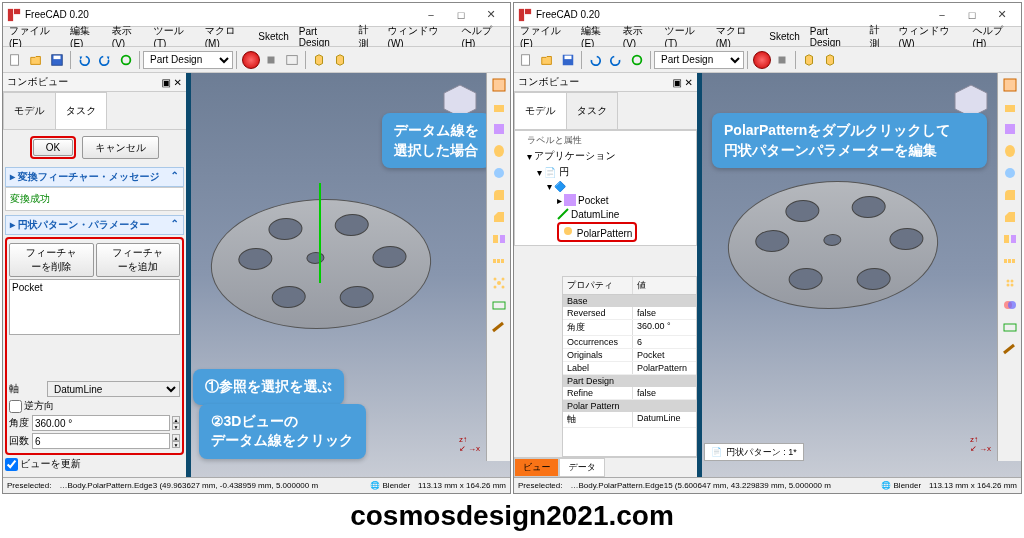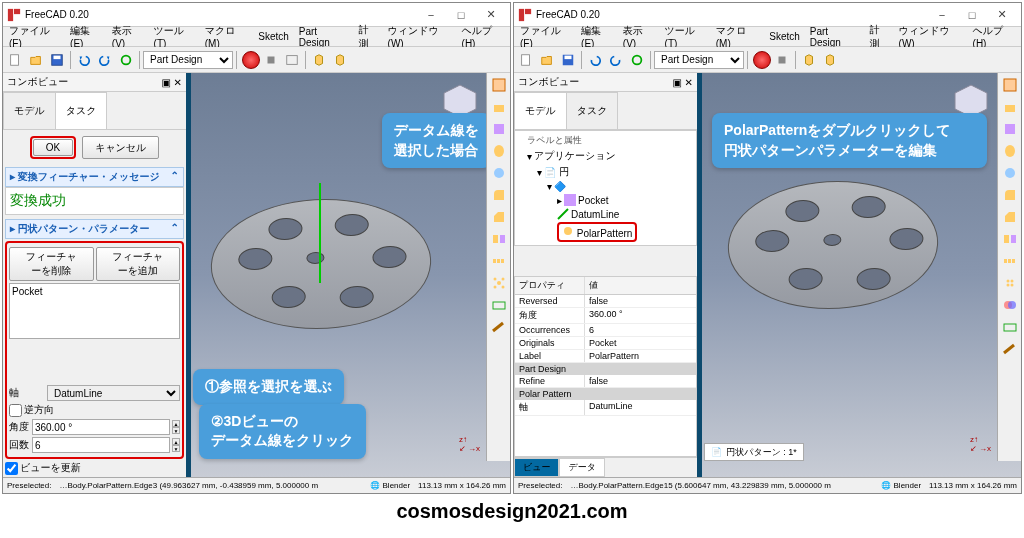--- a/index.html
+++ b/index.html
@@ -24,70 +24,70 @@
   .panel-title { background: #f4f4f4; padding: 2px 4px; border-bottom: 1px solid #ccc; display: flex; justify-content: space-between; align-items: center; font-size: 10px; }
   .tabrow { display: flex; background: #f0f0f0; border-bottom: 1px solid #ccc; font-size: 10px; }
   .tab { padding: 11px 10px; border: 1px solid #ccc; border-bottom: none; background: #fff; margin-right: -1px; }
   .tab.inactive { background: #eee; }
   .scrollbox { flex: 1; overflow-y: auto; padding: 2px; }
   .okcancel { display: flex; gap: 6px; padding: 4px; justify-content: center; }
   .btn { border: 1px solid #999; background: linear-gradient(#fff,#e6e6e6); padding: 2px 12px; font-size: 10px; border-radius: 2px; }
   .redbox { border: 2px solid #d00; border-radius: 4px; padding: 1px; }
   .section-hdr { background: #e6f0ff; border: 1px solid #a9c8e8; padding: 2px 4px; font-size: 10px; color: #1a5fb4; font-weight: bold; display: flex; justify-content: space-between; margin-top: 4px; }
   .section-hdr .xp { color: #1a5fb4; }
-  .green { color: #0a8a0a; font-size: 14px; padding: 4px; background: #fff; border: 1px solid #ccc; }
+  .green { color: #0a8a0a; font-size: 10px; padding: 4px; background: #fff; border: 1px solid #ccc; }
   .param-box { border: 2px solid #d00; border-radius: 4px; padding: 2px; margin-top: 2px; }
   .row { display: flex; align-items: center; gap: 2px; margin: 2px 0; font-size: 10px; }
   .row label { width: 36px; }
   .row input[type=text], .row select { flex: 1; font-size: 10px; border: 1px solid #aaa; padding: 1px 2px; height: 16px; }
   .spin { width: 14px; display: flex; flex-direction: column; }
   .spin div { height: 7px; border: 1px solid #aaa; font-size: 5px; display: flex; align-items: center; justify-content: center; background: #eee; }
   .list-area { height: 56px; background: #fff; border: 1px solid #aaa; padding: 2px; font-size: 10px; margin: 2px 0; }
   .viewport { flex: 1; position: relative; background: linear-gradient(#6d7d95,#8896ae 50%,#c8ccd5); overflow: hidden; }
   .right-tb { position: absolute; right: 0; top: 0; bottom: 16px; width: 24px; background: #f0f0f0; border-left: 1px solid #aaa; display: flex; flex-direction: column; align-items: center; padding-top: 2px; gap: 2px; }
   .rtbtn { width: 20px; height: 20px; display: flex; align-items: center; justify-content: center; }
   .statusbar { height: 16px; background: #f0f0f0; border-top: 1px solid #aaa; display: flex; align-items: center; font-size: 8px; padding: 0 4px; gap: 8px; white-space: nowrap; overflow: hidden; }
   .statusbar .sp { flex: 1; }
   .tree { background: #fff; border: 1px solid #ccc; padding: 2px; font-size: 10px; }
   .tree .node { padding: 1px 0 1px 10px; display: flex; align-items: center; gap: 2px; }
   .tree .ind1 { padding-left: 20px; }
   .tree .ind2 { padding-left: 30px; }
   .tree .ind3 { padding-left: 40px; }
   .tree .sel { background: #fff; border: 2px solid #d00; border-radius: 4px; padding: 1px 3px; }
   .nico { width: 12px; height: 12px; display: inline-block; }
-  .propgrid { background: #fff; border: 1px solid #ccc; font-size: 9px; flex: 1; overflow-y: auto; }
+  .propgrid { background: #fff; border: 1px solid #ccc; font-size: 9px; flex: 1; overflow-y: auto; margin-left: 48px; }
   .propgrid .ph { display: flex; background: #f4f4f4; border-bottom: 1px solid #ccc; }
   .propgrid .ph div { padding: 2px 4px; }
   .propgrid .pc1 { width: 70px; border-right: 1px solid #ddd; }
   .propgrid .pc2 { flex: 1; }
   .propgrid .grp { background: #d4d4d4; padding: 1px 4px; font-size: 9px; }
   .propgrid .pr { display: flex; border-bottom: 1px solid #eee; }
   .propgrid .pr div { padding: 1px 4px; }
-  .footer { text-align: center; font-size: 20px; font-weight: bold; padding: 4px; font-family: Arial, sans-serif; }
+  .footer { text-align: center; font-size: 28px; font-weight: bold; padding: 4px; font-family: Arial, sans-serif; }
   .callout { position: absolute; background: #4a9edb; color: #fff; font-size: 14px; font-weight: bold; padding: 8px 12px; border-radius: 8px; line-height: 1.4; box-shadow: 0 2px 4px rgba(0,0,0,0.2); }
   .callout.c1 { top: 40px; right: 19px; }
   .callout.c2 { bottom: 72px; left: 2px; }
   .callout.c3 { bottom: 18px; left: 8px; }
   .callout.c4 { top: 40px; left: 10px; right: 34px; }
   .disc { position: absolute; width: 220px; height: 130px; border-radius: 50%; background: linear-gradient(#b5b8bd,#969aa2); border: 1px solid #555; left: 20px; top: 126px; transform: skewX(-4deg); }
   .hole { position: absolute; width: 34px; height: 22px; border-radius: 50%; background: #6a7385; border: 1px solid #444; }
   .disc2 { left: 26px; top: 108px; width: 210px; height: 128px; }
   .hole.h1 { left: 54px; top: 18px; }
   .hole.h2 { left: 120px; top: 14px; }
   .hole.h3 { left: 160px; top: 46px; }
   .hole.h4 { left: 130px; top: 86px; }
   .hole.h5 { left: 62px; top: 86px; }
   .hole.h6 { left: 26px; top: 48px; }
   .hole.hc { left: 94px; top: 52px; width: 18px; height: 12px; }
   .axisL { position: absolute; width: 2px; height: 100px; background: #00cc00; left: 128px; top: 110px; transform-origin: bottom; }
   .tabstrip { position: absolute; bottom: 16px; left: 2px; height: 18px; background: #fff; border: 1px solid #aaa; padding: 2px 6px; font-size: 9px; display: flex; align-items: center; gap: 4px; }
   .navcube { position: absolute; right: 30px; top: 8px; width: 40px; height: 40px; }
   .panel-tabs-bottom { display: flex; font-size: 9px; border-top: 1px solid #ccc; background: #f0f0f0; }
   .panel-tabs-bottom .ptab { padding: 2px 8px; border: 1px solid #ccc; background: #fff; }
-  .panel-tabs-bottom .ptab.inactive { background: #0369a1; }
+  .panel-tabs-bottom .ptab.inactive { background: #f97316; }
   .axisind { position: absolute; right: 30px; bottom: 24px; font-size: 8px; color: #a00; }
 </style>
 </head>
 <body>
 
 <div class="wrap">
 
 <div class="window">
   <div class="titlebar">
     <svg class="icon" viewBox="0 0 16 16">
@@ -442,20 +442,21 @@
                   <circle cx="6" cy="6" r="4" fill="#fc6"></circle>
                 </svg> <span>PolarPattern</span></span>
             </div>
       </div>
       <div style="height:30px"></div>
       <div class="propgrid">
         <div class="ph">
               <div class="pc1">プロパティ</div>
               <div class="pc2">値</div>
             </div>
+        <div class="grp">Base</div>
         <div class="pr">
               <div class="pc1">Reversed</div>
               <div class="pc2">false</div>
             </div>
         <div class="pr">
               <div class="pc1">角度</div>
               <div class="pc2">360.00 °</div>
             </div>
         <div class="pr">
               <div class="pc1">Occurrences</div>

